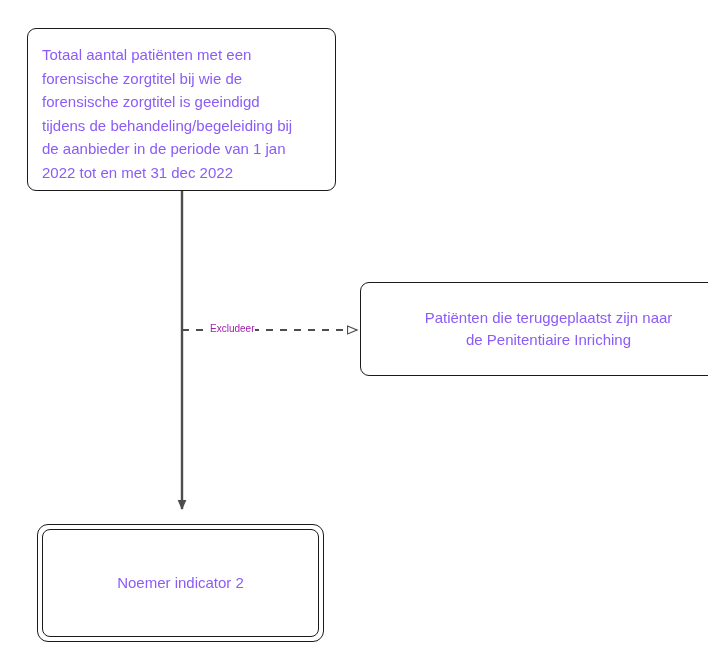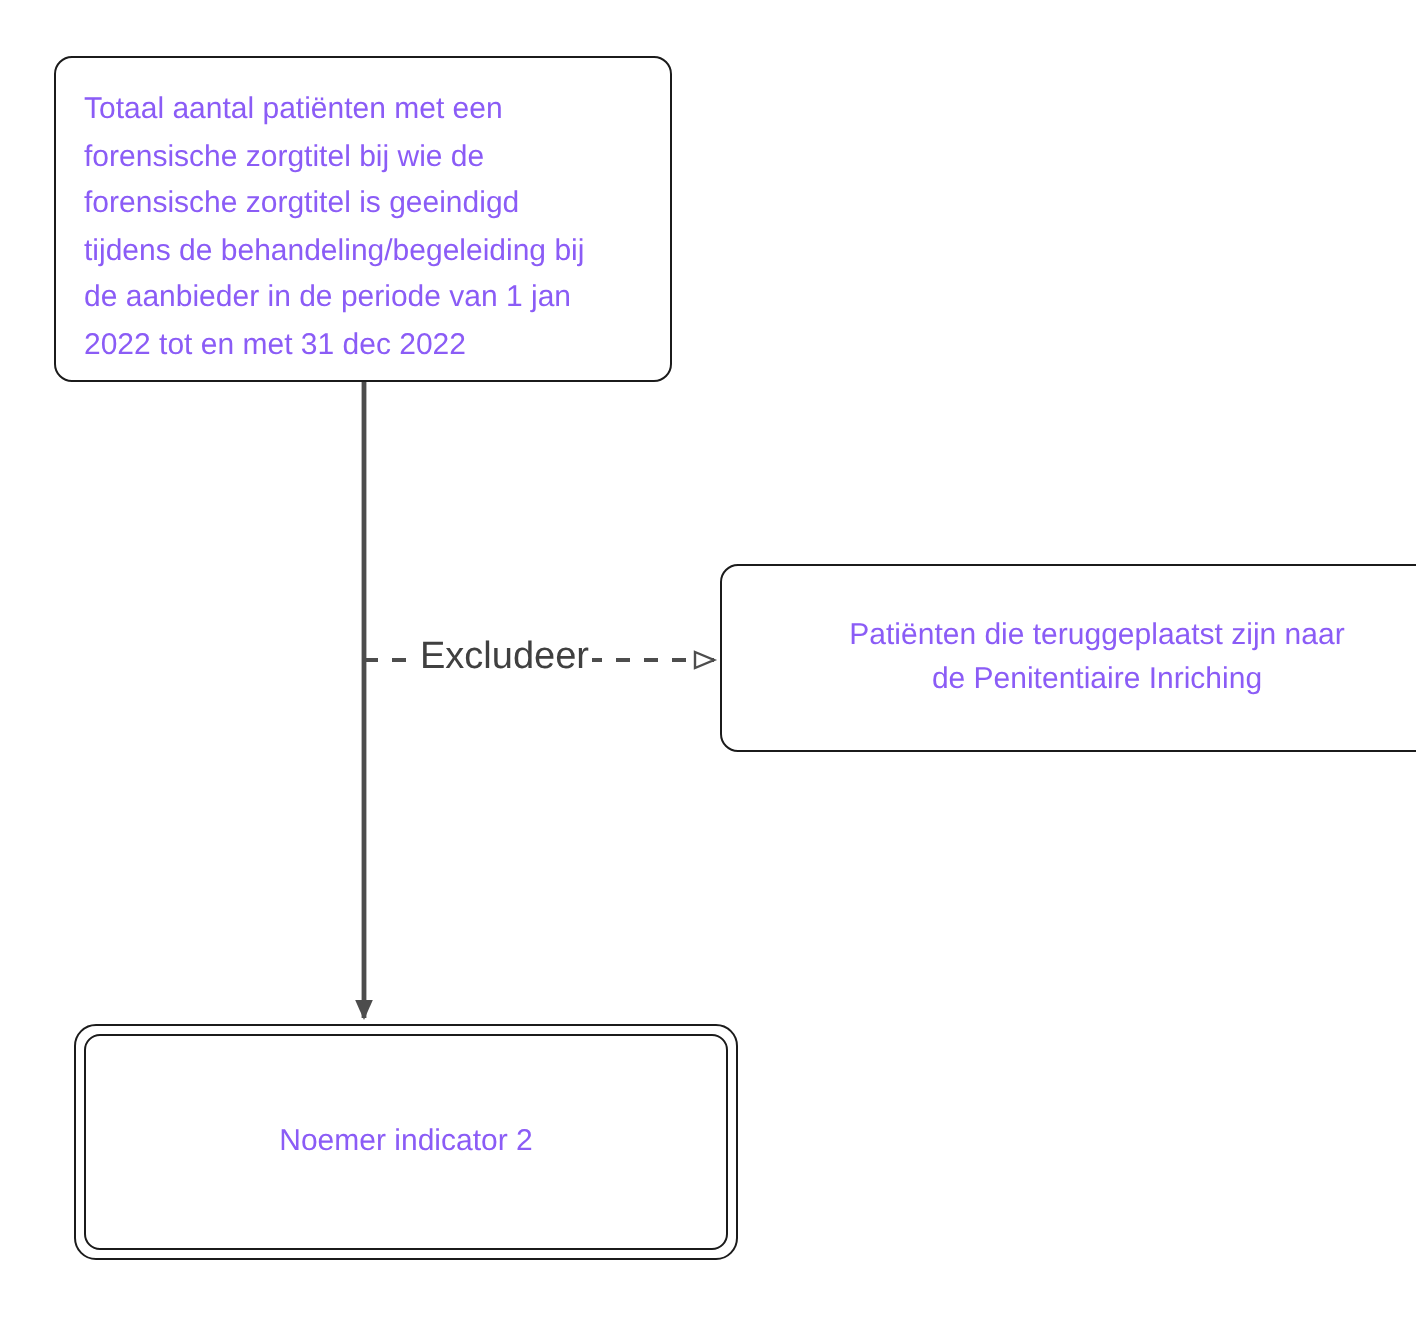--- a/index.html
+++ b/index.html
@@ -70,22 +70,22 @@
   #node-exclusion .node-text {
     font-size: 15px;
     line-height: 22px;
     text-align: center;
     white-space: pre-line;
   }
 
   
   #node-denominator {
     left: 37px;
-    top: 512px;
-    width: 332px;
+    top: 524px;
+    width: 287px;
     height: 118px;
     border-radius: 11px;
     padding: 0;
     justify-content: center;
   }
   #node-denominator .inner-ring {
     position: absolute;
     left: 4px;
     top: 4px;
     right: 4px;
@@ -99,22 +99,22 @@
   }
   #node-denominator .node-text {
     font-size: 15px;
     line-height: 22px;
     text-align: center;
   }
 
   
   .edge-label {
     position: absolute;
-    font-size: 19px;
-    color: #404040;
+    font-size: 10px;
+    color: #a21caf;
     background: #ffffff;
     line-height: 16px;
     white-space: nowrap;
     padding: 0 1px;
   }
   #edge-label-excludeer {
     left: 209px;
     top: 321px;
   }
 </style>

